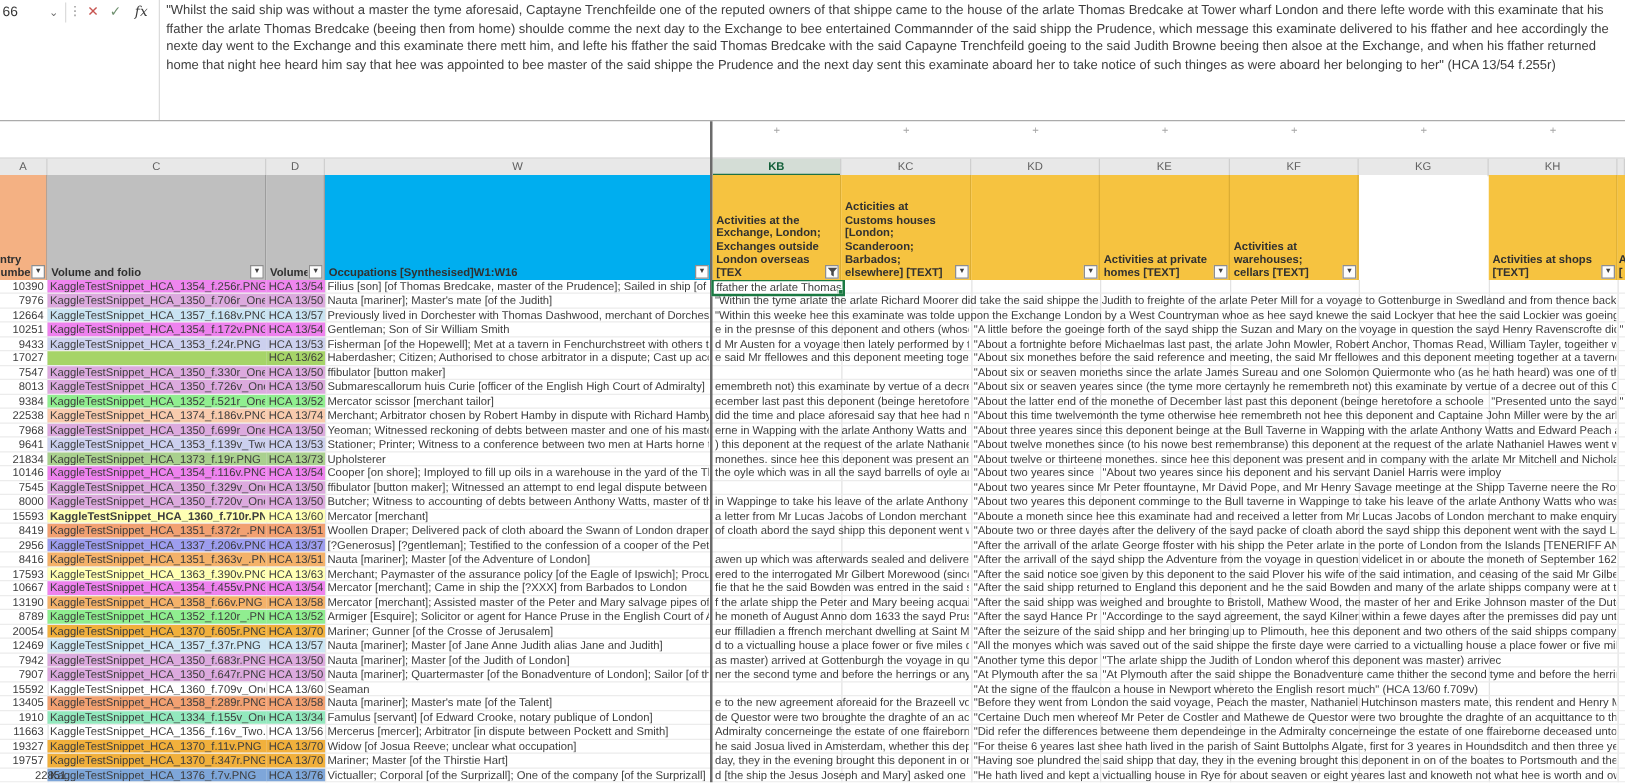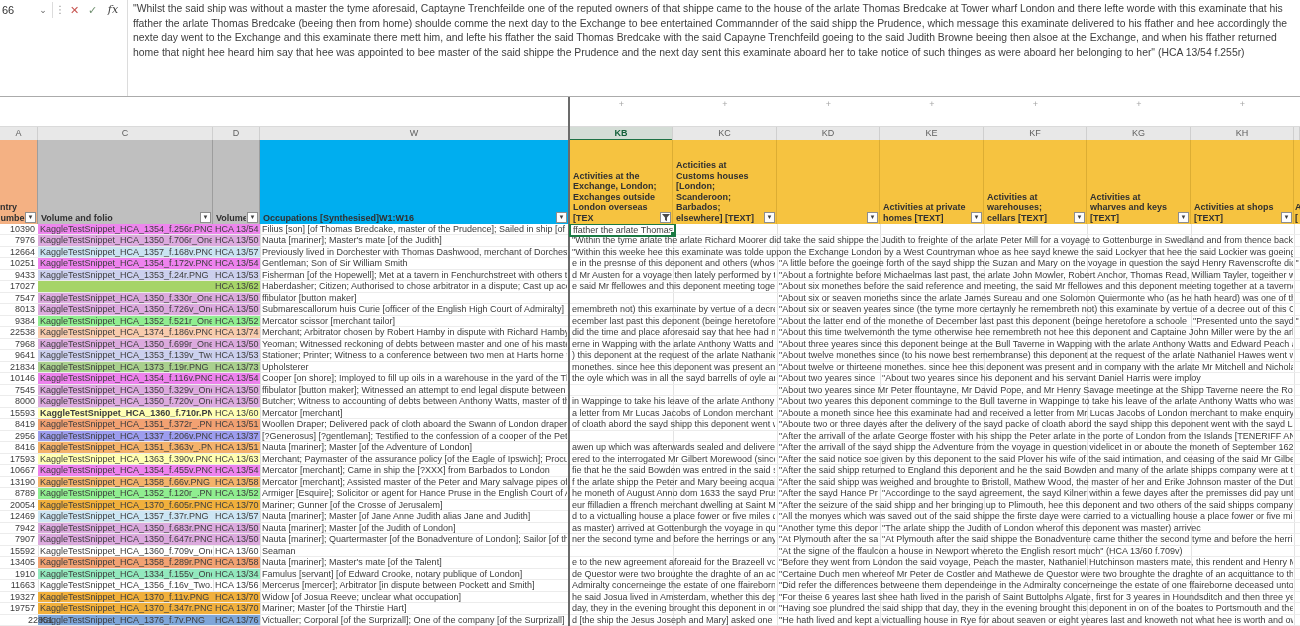--- a/index.html
+++ b/index.html
@@ -107,24 +107,20 @@
       <div class="filter-btn">▼</div>
     </div>
     <div class="hdr-cell" style="position: absolute; left: 880px; width: 104px; background: rgb(246, 195, 64); border-right: 1px solid rgb(220, 173, 51);">
       <div class="hdr-label">Activities at private homes [TEXT]</div>
       <div class="filter-btn">▼</div>
     </div>
     <div class="hdr-cell" style="position: absolute; left: 984px; width: 103px; background: rgb(246, 195, 64); border-right: 1px solid rgb(220, 173, 51);">
       <div class="hdr-label">Activities at warehouses; cellars [TEXT]</div>
       <div class="filter-btn">▼</div>
     </div>
-    <div class="hdr-cell" style="position: absolute; left: 1087px; width: 104px; background: rgb(246, 195, 64); border-right: 1px solid rgb(220, 173, 51);">
-      <div class="hdr-label">Activities at wharves and keys [TEXT]</div>
-      <div class="filter-btn">▼</div>
-    </div>
     <div class="hdr-cell" style="position: absolute; left: 1191px; width: 103px; background: rgb(246, 195, 64); border-right: 1px solid rgb(220, 173, 51);">
       <div class="hdr-label">Activities at shops [TEXT]</div>
       <div class="filter-btn">▼</div>
     </div>
     <div class="hdr-cell" style="position: absolute; left: 1294px; width: 6px; background: rgb(246, 195, 64);">
       <div style="position: absolute; left: 1px; bottom: 1px; font-size: 9px; line-height: 10.5px; font-weight: bold; color: rgb(48, 48, 48); overflow: hidden; width: 5px; white-space: pre;">A
 [</div>
     </div>
   </div>
 <div id="grid" class="abs">

